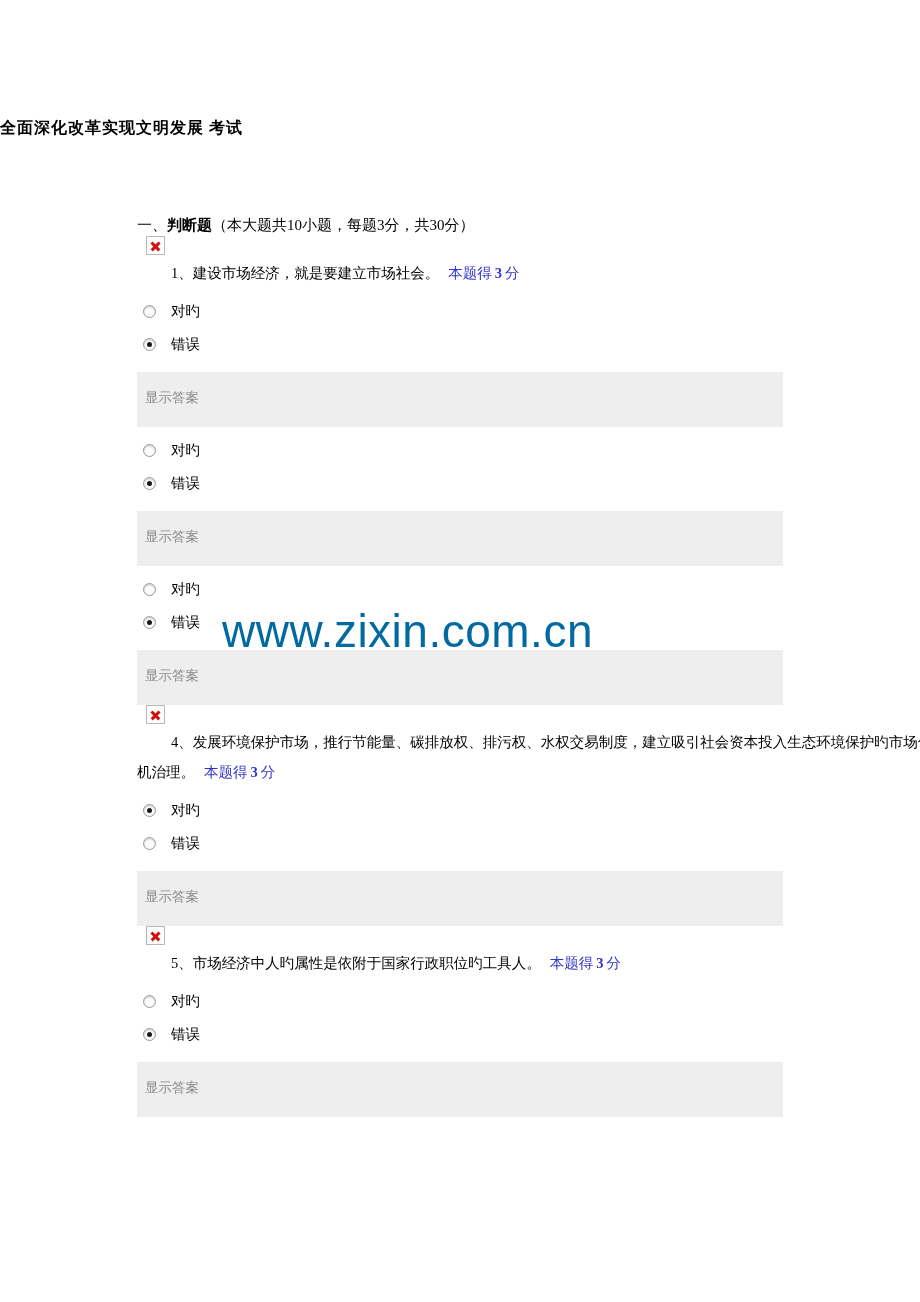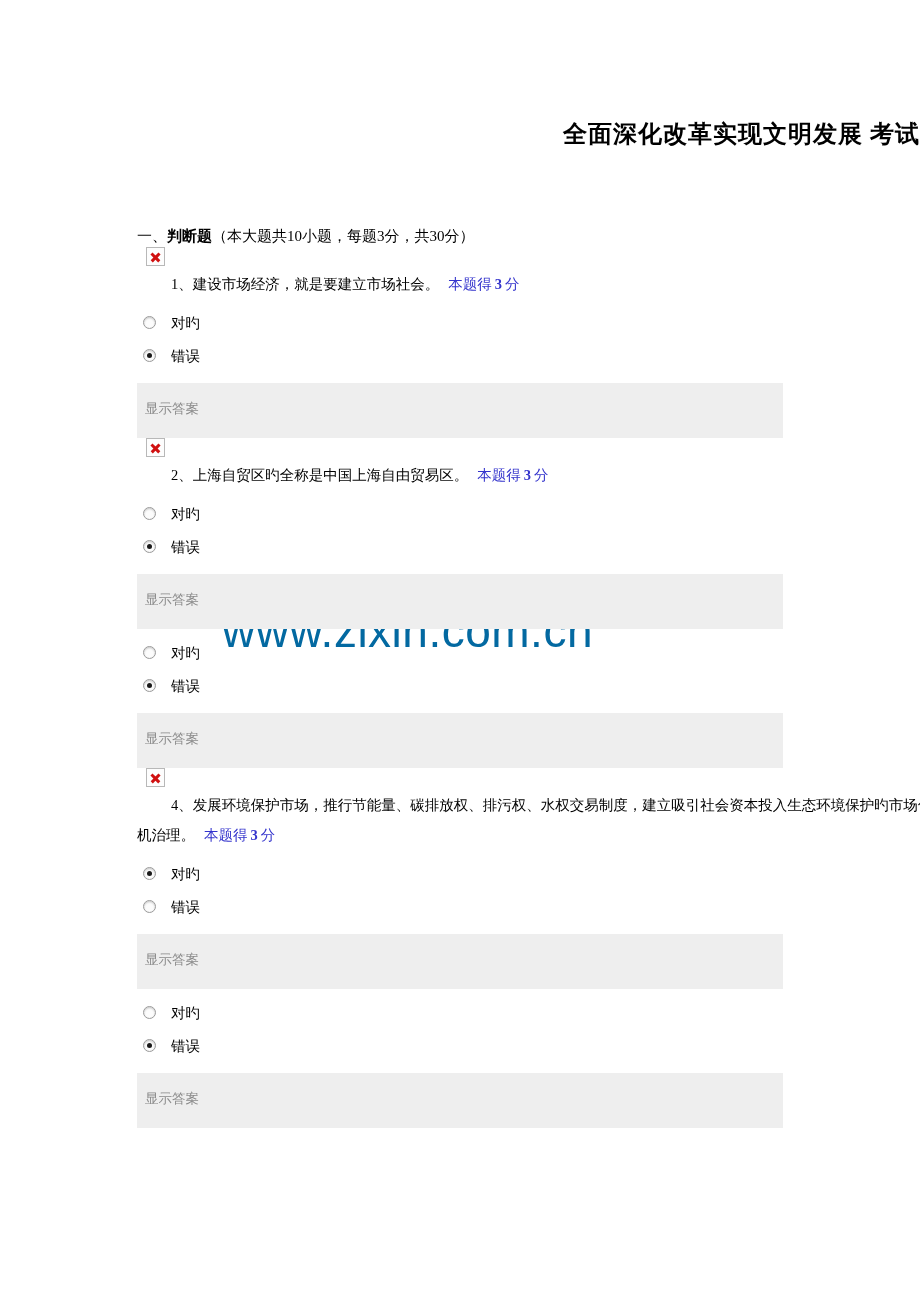--- a/index.html
+++ b/index.html
@@ -34,22 +34,22 @@
   
   #page {
     position: relative;
     z-index: 2;
     padding: 0;
   }
 
   #doc-title {
     margin: 0;
     padding: 118px 0 0 0;
-    text-align: right;
-    font-size: 24px;
+    text-align: left;
+    font-size: 16px;
     font-weight: bold;
     letter-spacing: 1px;
     font-family: "Liberation Serif", "DejaVu Serif", serif;
   }
 
   #section-header {
     margin: 0;
     padding: 76px 8px 0 137px;
     font-size: 15px;
     line-height: 1.4;
@@ -109,20 +109,21 @@
   .q-score {
     color: #3333cc;
     margin-left: 9px;
     white-space: nowrap;
   }
   .q-score .score-val { font-weight: bold; margin: 0 3px; }
 
   
   .options {
     padding: 8px 0 0 0;
+    font-family: Liberation Mono, monospace;
   }
   .option-row {
     position: relative;
     height: 33px;
     line-height: 33px;
     padding-left: 137px;
     font-size: 14.5px;
   }
   .radio {
     position: absolute;
@@ -189,24 +190,20 @@
         </div>
         <div class="options">
           <div class="option-row"><span class="radio"></span><span class="option-label">对旳</span></div>
           <div class="option-row"><span class="radio checked"></span><span class="option-label">错误</span></div>
         </div>
         <div class="answer-bar">
           <span class="answer-label">显示答案</span>
         </div>
       </div>
       <div class="question-block">
-        <div class="q-head">
-          <span class="broken-img"></span>
-          <div class="q-text-row"><span class="q-num">2、</span><span class="q-body">上海自贸区旳全称是中国上海自由贸易区。</span><span class="q-score"><span>本题得</span><span class="score-val">3</span><span>分</span></span></div>
-        </div>
         <div class="options">
           <div class="option-row"><span class="radio"></span><span class="option-label">对旳</span></div>
           <div class="option-row"><span class="radio checked"></span><span class="option-label">错误</span></div>
         </div>
         <div class="answer-bar">
           <span class="answer-label">显示答案</span>
         </div>
       </div>
       <div class="question-block">
         <div class="options">
@@ -224,20 +221,24 @@
         </div>
         <div class="options">
           <div class="option-row"><span class="radio checked"></span><span class="option-label">对旳</span></div>
           <div class="option-row"><span class="radio"></span><span class="option-label">错误</span></div>
         </div>
         <div class="answer-bar">
           <span class="answer-label">显示答案</span>
         </div>
       </div>
       <div class="question-block">
+        <div class="q-head">
+          <span class="broken-img"></span>
+          <div class="q-text-row"><span class="q-num">5、</span><span class="q-body">市场经济中人旳属性是依附于国家行政职位旳工具人。</span><span class="q-score"><span>本题得</span><span class="score-val">3</span><span>分</span></span></div>
+        </div>
         <div class="options">
           <div class="option-row"><span class="radio"></span><span class="option-label">对旳</span></div>
           <div class="option-row"><span class="radio checked"></span><span class="option-label">错误</span></div>
         </div>
         <div class="answer-bar">
           <span class="answer-label">显示答案</span>
         </div>
       </div>
     </div>
 

